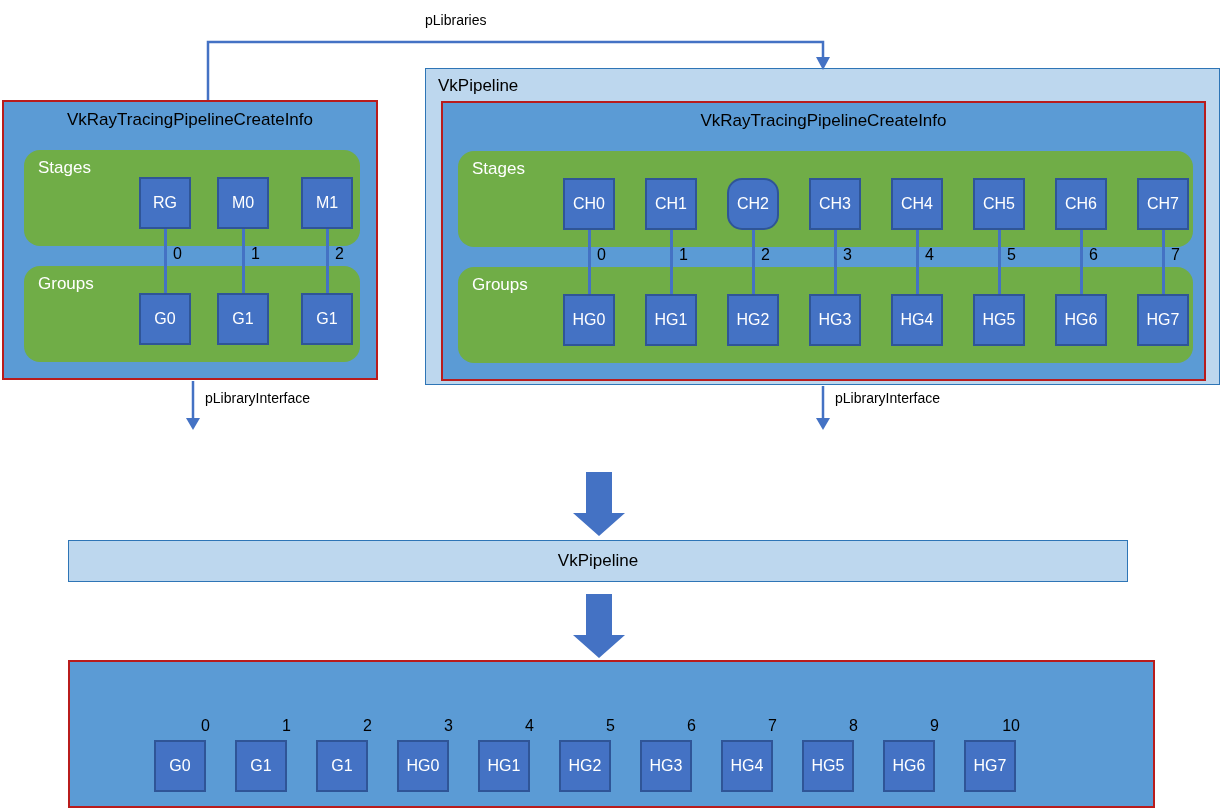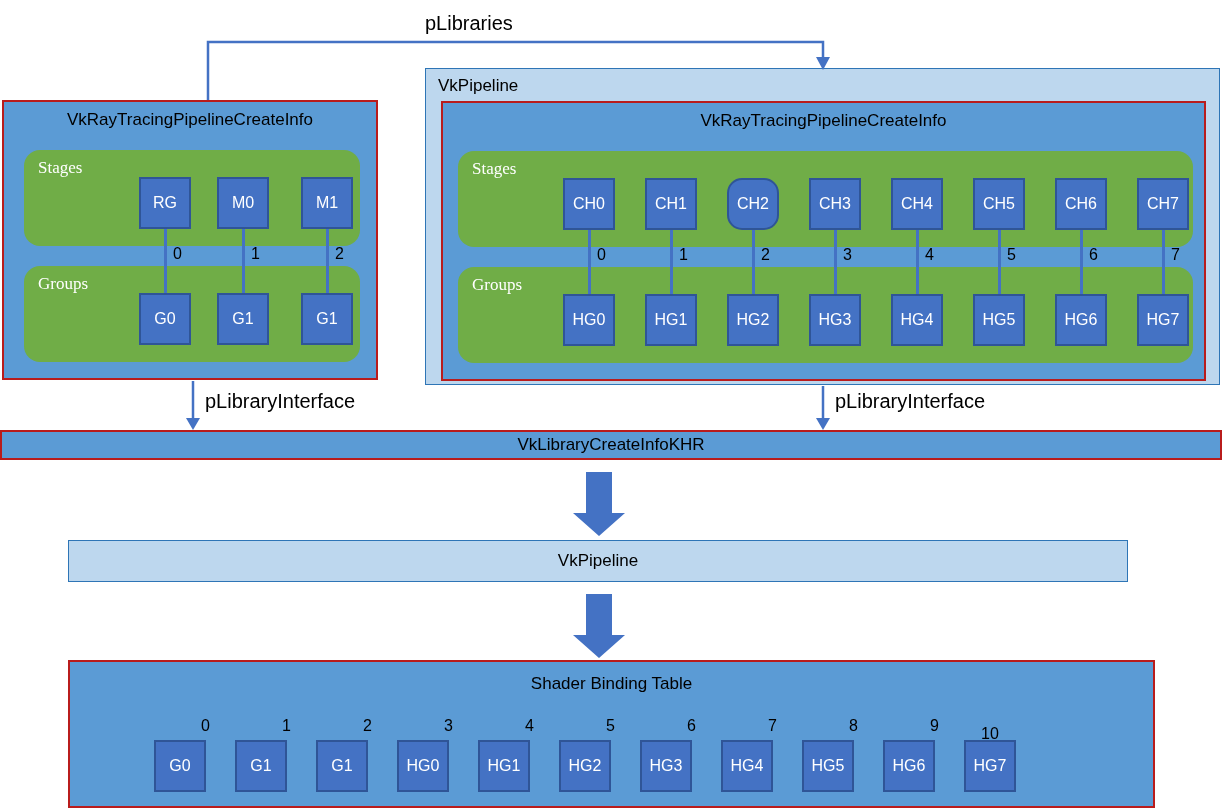--- a/index.html
+++ b/index.html
@@ -3,29 +3,29 @@
 <meta charset="utf-8">
 <style>
   * { box-sizing: border-box; margin: 0; padding: 0; }
   html, body { background: #ffffff; }
   body { font-family: "Liberation Sans", sans-serif; color: #000; }
   .canvas { position: relative; width: 1222px; height: 810px; background: #fff; overflow: hidden; }
   .abs { position: absolute; }
   .blue-box { position: absolute; background: #5B9BD5; border: 2px solid #b91c1c; }
   .light-box { position: absolute; background: #BDD7EE; border: 1px solid #2E75B6; }
   .green-panel { position: absolute; background: #70AD47; border-radius: 16px; }
-  .panel-label { position: absolute; left: 14px; top: 8px; color: #fff; font-size: 17px; font-family: Liberation Serif, serif; }
+  .panel-label { position: absolute; left: 14px; top: 8px; color: #fff; font-size: 17px; }
   .box-title { position: absolute; left: 0; top: 8px; width: 100%; text-align: center; font-size: 17px; color: #000; }
   .sq { position: absolute; width: 52px; height: 52px; background: #4472C4; border: 2px solid #2F5597;
         color: #fff; font-size: 16px; display: flex; align-items: center; justify-content: center; }
   .connector { position: absolute; width: 3px; background: #4472C4; }
   .num { position: absolute; font-size: 16px; color: #000; line-height: 20px; }
   .bar-title { width: 100%; height: 100%; display: flex; align-items: center; justify-content: center;
                font-size: 17px; color: #000; }
-  .free-label { position: absolute; font-size: 20px; color: #000; white-space: nowrap; }
+  .free-label { position: absolute; font-size: 14px; color: #000; white-space: nowrap; }
   svg.overlay { position: absolute; left: 0; top: 0; pointer-events: none; }
 </style>
 </head>
 <body>
 
 <div class="canvas">
 
   <div class="free-label" style="left:425px; top:12px;">pLibraries</div>
 
   <div class="blue-box" style="left:2px; top:100px; width:376px; height:280px;">
@@ -102,42 +102,38 @@
       <div class="sq" style="left:448px; top:191px;">HG4</div>
       <div class="sq" style="left:530px; top:191px;">HG5</div>
       <div class="sq" style="left:612px; top:191px;">HG6</div>
       <div class="sq" style="left:694px; top:191px;">HG7</div>
     </div>
   </div>
 
   <div class="free-label" style="left:205px; top:390px;">pLibraryInterface</div>
   <div class="free-label" style="left:835px; top:390px;">pLibraryInterface</div>
 
-  <div class="blue-box" style="left:0px; top:430px; width:1222px; height:30px;">
-    <div class="bar-title">VkLibraryCreateInfoKHR</div>
-  </div>
 
   <div class="light-box" style="left:68px; top:540px; width:1060px; height:42px;">
     <div class="bar-title">VkPipeline</div>
   </div>
 
   <div class="blue-box" style="left:68px; top:660px; width:1087px; height:148px;">
-    <div class="box-title" style="top:12px;">Shader Binding Table</div>
 
     <span class="num" style="left:80px;  top:54px; width:60px; text-align:right;">0</span>
     <span class="num" style="left:161px; top:54px; width:60px; text-align:right;">1</span>
     <span class="num" style="left:242px; top:54px; width:60px; text-align:right;">2</span>
     <span class="num" style="left:323px; top:54px; width:60px; text-align:right;">3</span>
     <span class="num" style="left:404px; top:54px; width:60px; text-align:right;">4</span>
     <span class="num" style="left:485px; top:54px; width:60px; text-align:right;">5</span>
     <span class="num" style="left:566px; top:54px; width:60px; text-align:right;">6</span>
     <span class="num" style="left:647px; top:54px; width:60px; text-align:right;">7</span>
     <span class="num" style="left:728px; top:54px; width:60px; text-align:right;">8</span>
     <span class="num" style="left:809px; top:54px; width:60px; text-align:right;">9</span>
-    <span class="num" style="left:890px; top:62px; width:60px; text-align:center;">10</span>
+    <span class="num" style="left:890px; top:54px; width:60px; text-align:right;">10</span>
 
     <div class="sq" style="left:84px;  top:78px;">G0</div>
     <div class="sq" style="left:165px; top:78px;">G1</div>
     <div class="sq" style="left:246px; top:78px;">G1</div>
     <div class="sq" style="left:327px; top:78px;">HG0</div>
     <div class="sq" style="left:408px; top:78px;">HG1</div>
     <div class="sq" style="left:489px; top:78px;">HG2</div>
     <div class="sq" style="left:570px; top:78px;">HG3</div>
     <div class="sq" style="left:651px; top:78px;">HG4</div>
     <div class="sq" style="left:732px; top:78px;">HG5</div>

